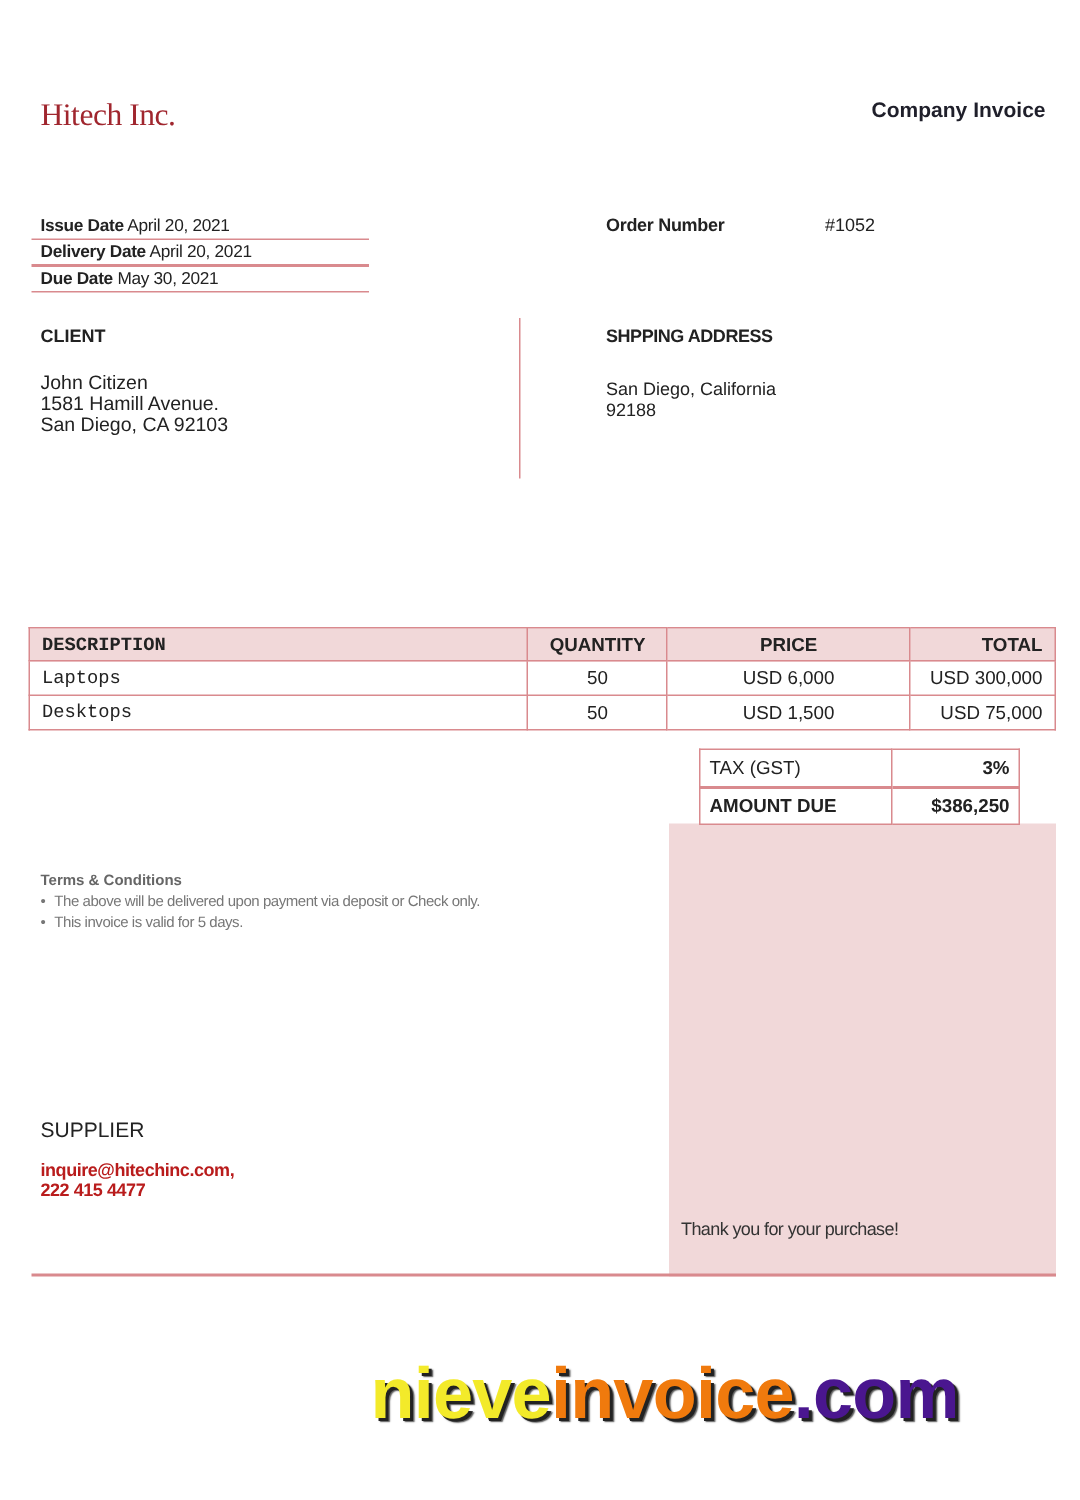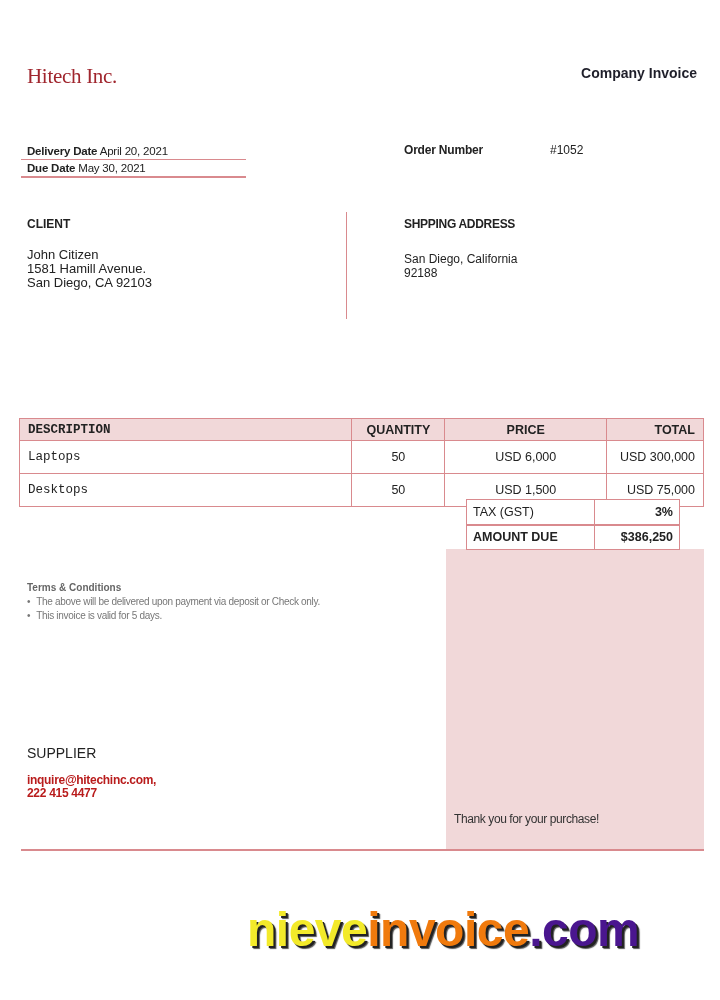--- a/index.html
+++ b/index.html
@@ -19,21 +19,21 @@
     .order-lbl { left: 404px; top: 143px; font-size: 12px; font-weight: bold; color: #222; letter-spacing: -0.2px; }
     .order-val { left: 550px; top: 143px; font-size: 12px; color: #222; }
 
     .client-h { left: 27px; top: 217px; font-size: 12px; font-weight: bold; color: #222; }
     .client-lines { left: 27px; top: 248px; font-size: 13px; line-height: 14px; color: #222; }
     .vdivider { left: 346px; top: 212px; width: 1px; height: 107px; background: #d98a8e; }
     .ship-h { left: 404px; top: 217px; font-size: 12px; font-weight: bold; color: #222; letter-spacing: -0.3px; }
     .ship-lines { left: 404px; top: 252px; font-size: 12px; line-height: 14px; color: #222; }
 
     table.items { position: absolute; left: 19px; top: 418px; width: 685px; border-collapse: collapse; font-size: 12.5px; }
-    table.items td, table.items th { border: 1px solid #d98a8e; height: 33px; padding: 0 8px; color: #222; }
+    table.items td, table.items th { border: 1px solid #d98a8e; height: 23px; padding: 0 8px; color: #222; }
     table.items th { background: #f1d8d9; font-weight: bold; height: 22px; }
     .c-desc { width: 333px; text-align: left; font-family: Liberation Mono, monospace; }
     .c-qty { width: 93px; text-align: center; }
     .c-price { width: 162px; text-align: center; }
     .c-total { width: 97px; text-align: right; }
 
     .pink-panel { left: 446px; top: 549px; width: 258px; height: 302px; background: #f1d8d9; }
 
     table.summary { position: absolute; left: 466px; top: 499px; width: 214px; border-collapse: collapse; font-size: 12.5px; background: #fff; }
     table.summary td { border: 1px solid #d98a8e; height: 25px; padding: 0 6px; color: #222; }
@@ -58,20 +58,24 @@
     .wm-2 { color: #f07a0d; }
     .wm-3 { color: #4a168f; }
   </style>
 </head>
 <body>
 
 <div class="abs company-name">Hitech Inc.</div>
 <div class="abs doc-title">Company Invoice</div>
 
 <div class="abs dates">
+  <div class="date-row">
+    <span class="lbl">Issue Date</span>
+    <span>April 20, 2021</span>
+  </div>
   <div class="date-row">
     <span class="lbl">Delivery Date</span>
     <span>April 20, 2021</span>
   </div>
   <div class="date-row">
     <span class="lbl">Due Date</span>
     <span>May 30, 2021</span>
   </div>
 </div>
 

